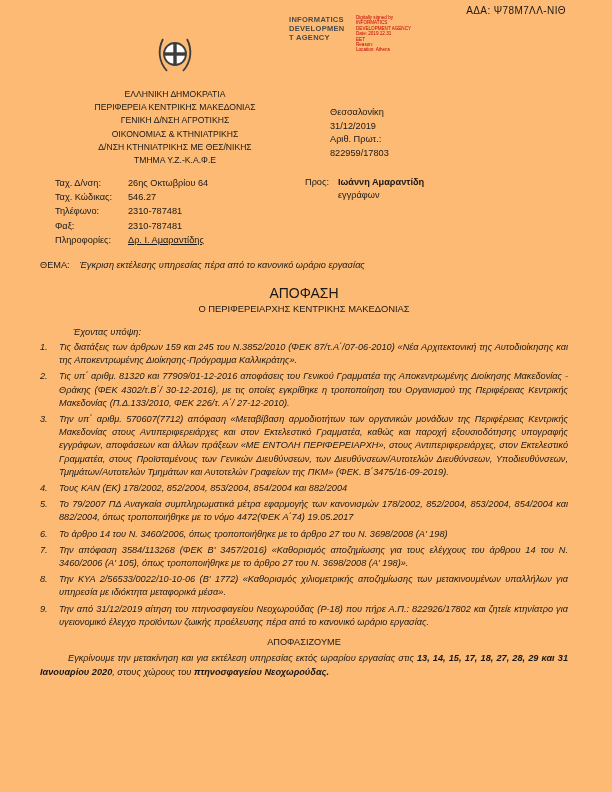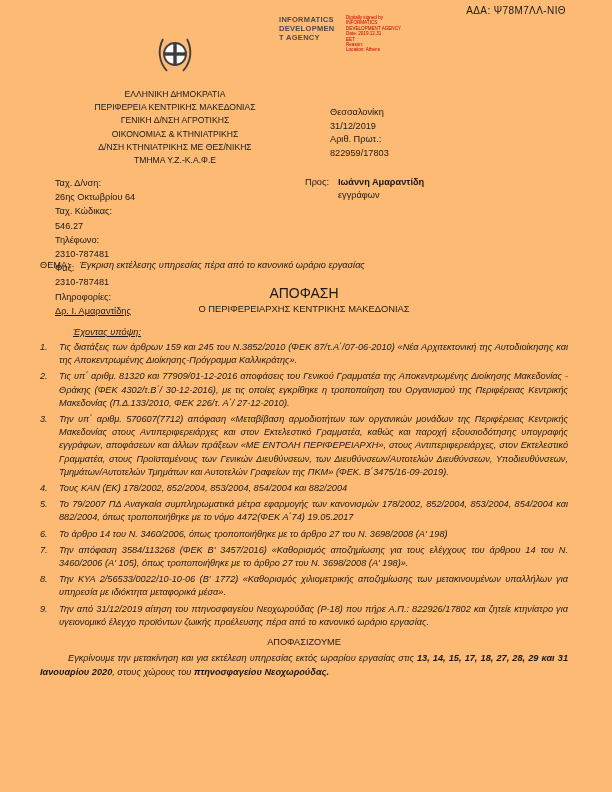--- a/index.html
+++ b/index.html
@@ -7,48 +7,48 @@
     position:relative;
     width:612px;height:792px;
     background:#fdba74;
     font-family:"Liberation Sans",sans-serif;
     color:#181818;
     overflow:hidden;
   }
   
   .ada{position:absolute;top:5px;right:46px;font-size:10px;letter-spacing:.4px;}
   
-  .sig{position:absolute;left:279px;top:15px;display:flex;gap:5px;}
+  .sig{position:absolute;left:289px;top:15px;display:flex;gap:5px;}
   .sig-agency{font-size:7.5px;font-weight:bold;color:#4a4a4a;line-height:9px;letter-spacing:.3px;width:62px;}
   .sig-stamp{font-size:4.6px;color:#c00000;line-height:5.4px;width:78px;}
   
   .emblem{position:absolute;left:155px;top:34px;width:40px;height:44px;}
   
   .org{position:absolute;left:30px;top:88px;width:290px;text-align:center;font-size:8.6px;line-height:13.2px;}
   
   .dateline{position:absolute;left:330px;top:106px;font-size:9.2px;line-height:13.5px;}
   .dl-row{display:flex;flex-direction:column;}
   .dl-label{width:68px;flex:none;}
   
   .contact{position:absolute;left:55px;top:176px;font-size:9.2px;line-height:14.2px;}
-  .c-row{display:flex;flex-direction:column;}
+  .c-row{display:flex;}
   .c-label{width:73px;flex:none;}
   .c-row:last-child .c-value{text-decoration:underline;}
   
   .recipient{position:absolute;left:305px;top:176px;font-size:9.2px;line-height:13px;display:flex;gap:9px;}
   .r-name{font-weight:bold;}
   
   .main{position:absolute;left:40px;top:260px;width:528px;font-size:9.2px;}
   .subject{display:flex;gap:10px;}
   .subject-label{flex:none;}
   .subject-text{font-style:italic;}
   .h-center{text-align:center;}
   .decision-title{margin-top:15px;font-size:14px;}
   .decision-issuer{margin-top:2px;font-size:9.4px;}
-  .preamble{margin-top:13px;padding-left:33px;font-style:italic;text-decoration:underline;}
+  .preamble{margin-top:13px;padding-left:33px;font-style:italic;}
   .list{margin-top:4px;}
   .item{display:flex;margin-top:3px;font-style:italic;line-height:13.2px;}
   .item-num{width:19px;flex:none;}
   .item-text{flex:1;text-align:justify;}
   .resolve-title{text-align:center;margin-top:8px;}
   .resolve-par{margin-top:5px;text-indent:28px;text-align:justify;font-style:italic;line-height:13.5px;}
   .bold{font-weight:bold;}
 </style>
 </head>
 <body>

